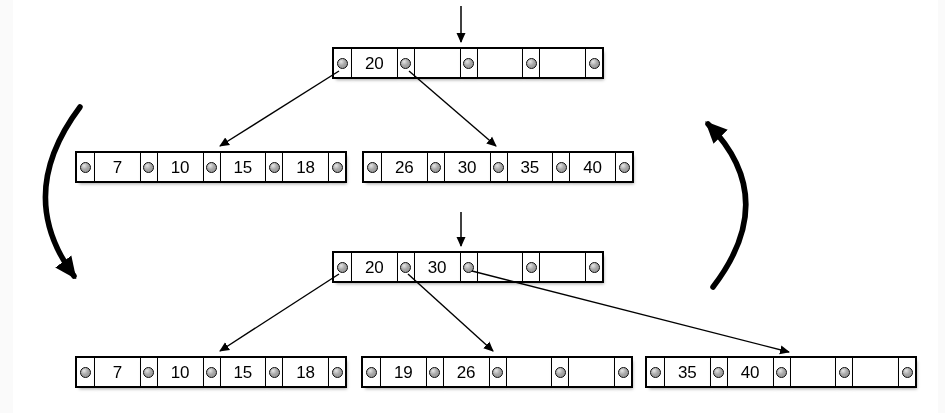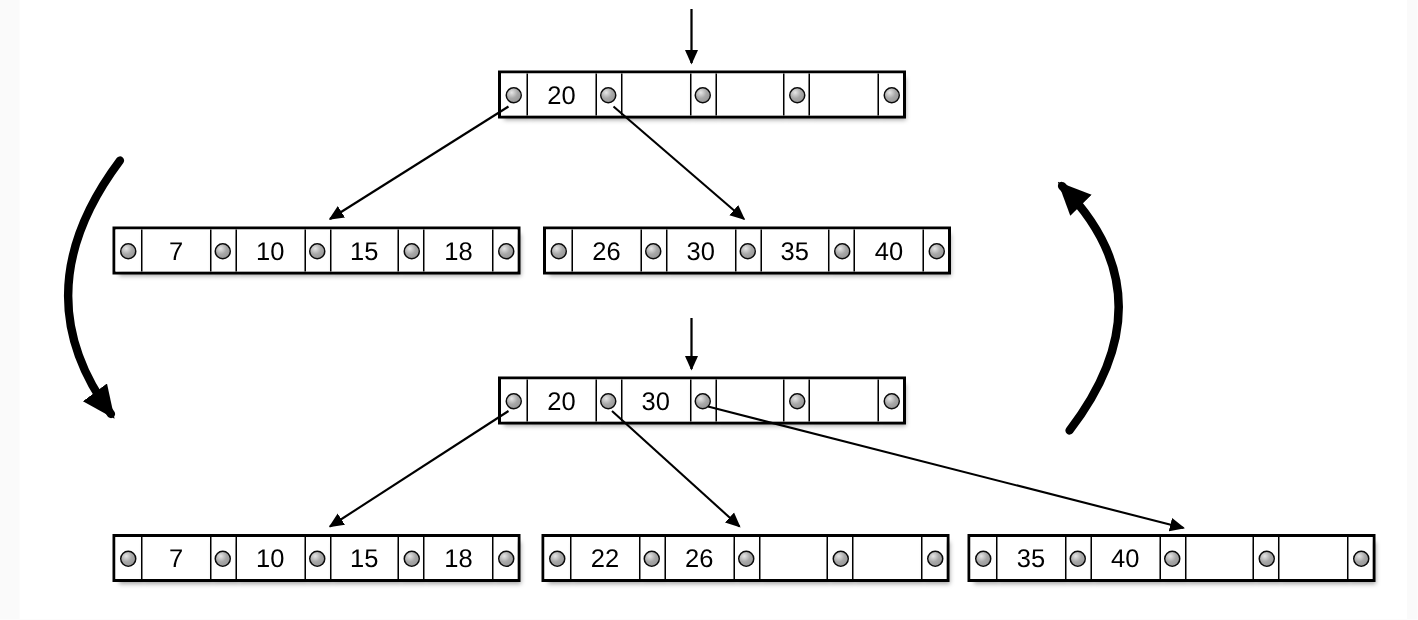--- a/index.html
+++ b/index.html
@@ -151,21 +151,21 @@
     <span class="cell key">18</span>
     <span class="cell ptr">
         <i class="dot"></i>
       </span>
   </div>
 
   <div class="node" style="left:361px;top:356px">
     <span class="cell ptr">
         <i class="dot"></i>
       </span>
-    <span class="cell key">22</span>
+    <span class="cell key">19</span>
     <span class="cell ptr">
         <i class="dot"></i>
       </span>
     <span class="cell key">26</span>
     <span class="cell ptr">
         <i class="dot"></i>
       </span>
     <span class="cell key"></span>
     <span class="cell ptr">
         <i class="dot"></i>

